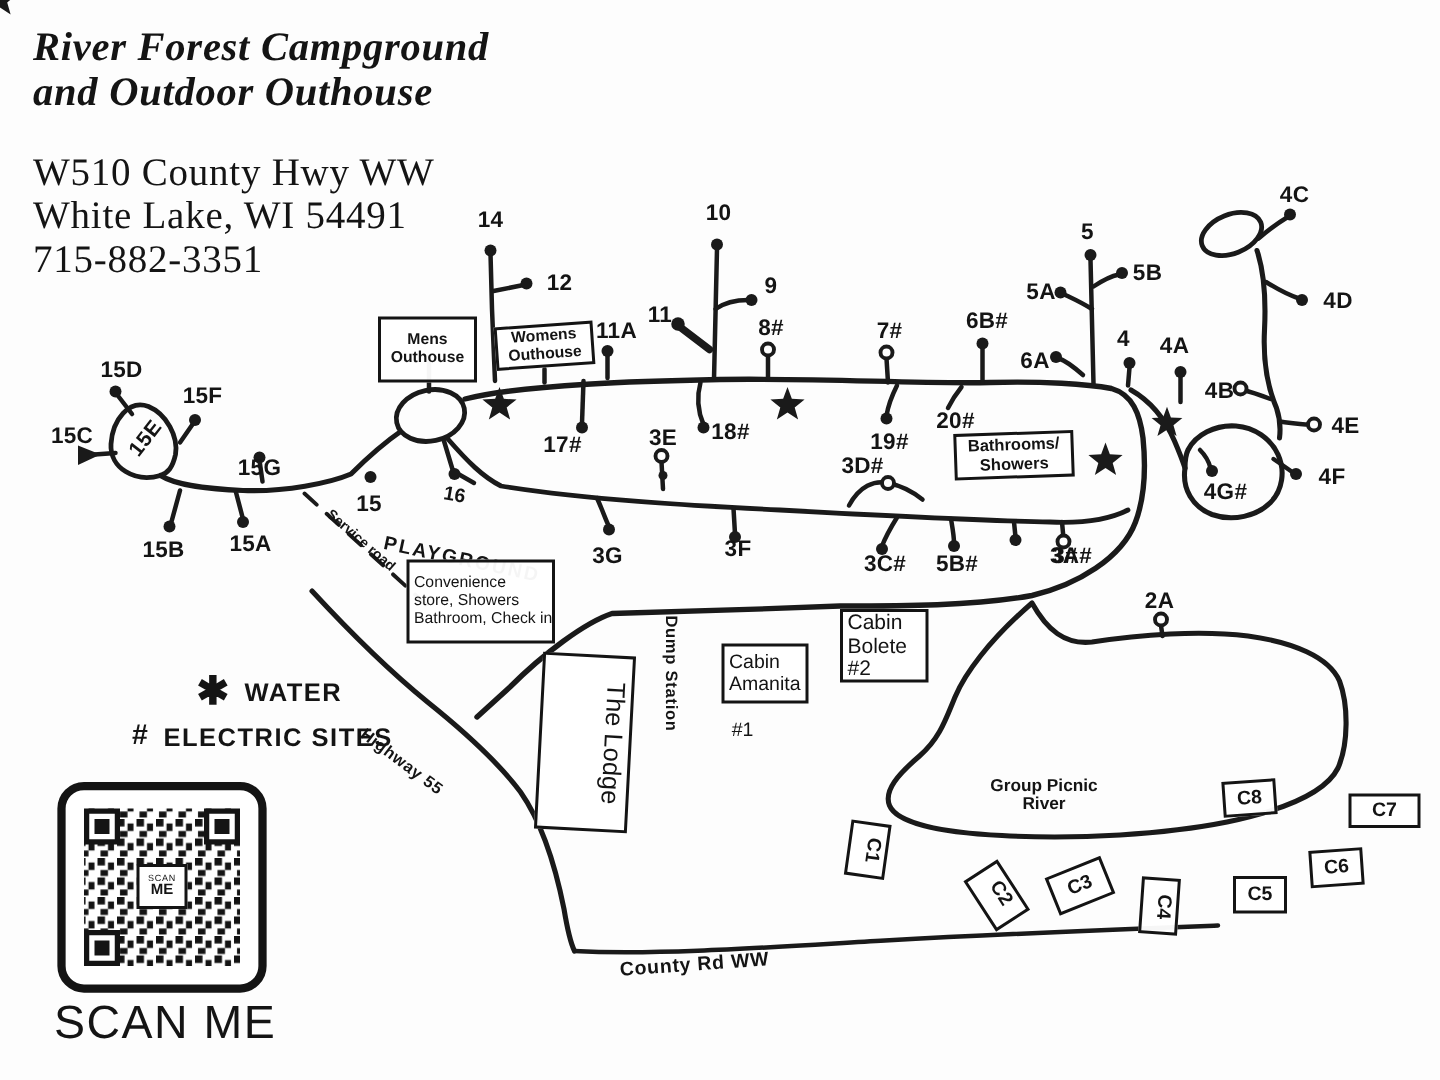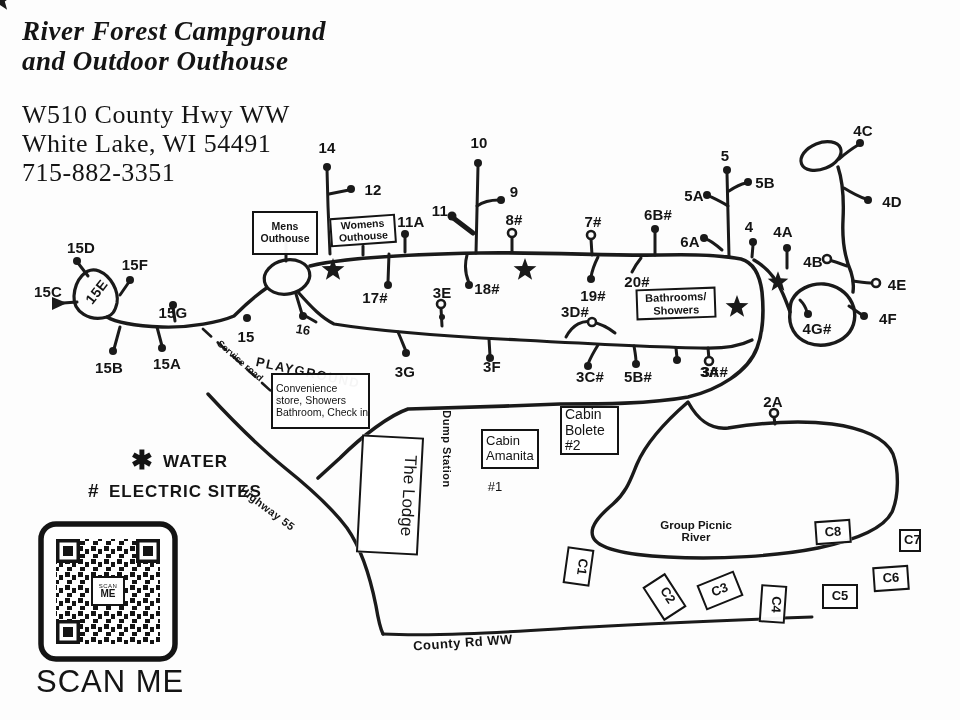--- a/index.html
+++ b/index.html
@@ -321,19 +321,19 @@
     </div>
     <div class="mapbox vert" style="left: 760px; top: 585px; width: 26px; height: 38px; font-size: 13px; font-weight: 700; text-align: center; transform: rotate(4deg);">
       <div class="bl">C4</div>
     </div>
     <div class="mapbox" style="left: 822px; top: 584px; width: 36px; height: 25px; font-size: 13px; font-weight: 700; text-align: center;">
       <div class="bl">C5</div>
     </div>
     <div class="mapbox" style="left: 873px; top: 566px; width: 36px; height: 25px; font-size: 13px; font-weight: 700; text-align: center; transform: rotate(-4deg);">
       <div class="bl">C6</div>
     </div>
-    <div class="mapbox" style="left: 899px; top: 529px; width: 22px; height: 23px; font-size: 13px; font-weight: 700; text-align: center;">
+    <div class="mapbox" style="left: 899px; top: 529px; width: 48px; height: 23px; font-size: 13px; font-weight: 700; text-align: center;">
       <div class="bl">C7</div>
     </div>
     <div class="mapbox" style="left: 815px; top: 520px; width: 36px; height: 24px; font-size: 13px; font-weight: 700; text-align: center; transform: rotate(-4deg);">
       <div class="bl">C8</div>
     </div>
   </div>
 
 </body></html>

